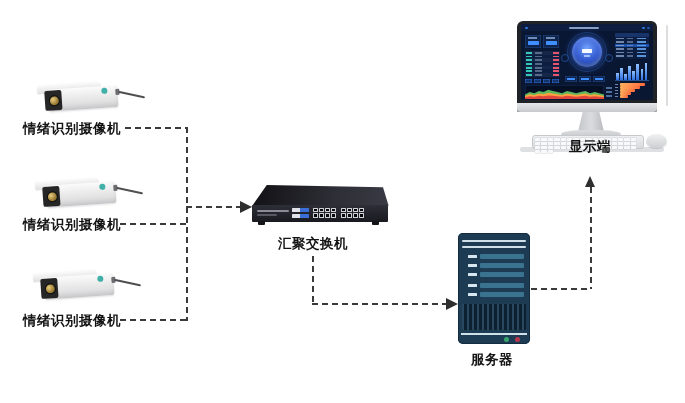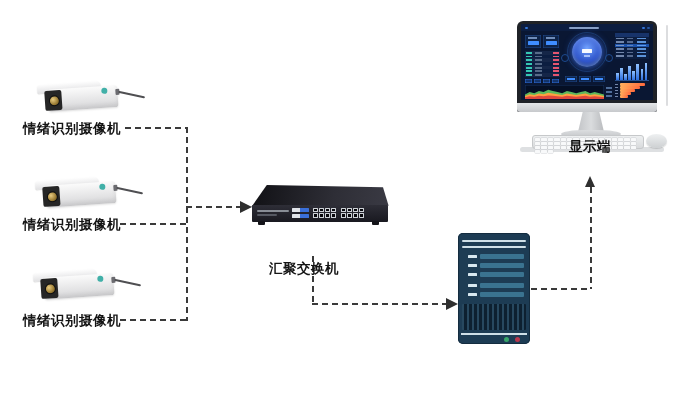--- a/index.html
+++ b/index.html
@@ -195,21 +195,21 @@
           <div class="sw-port" style="left: 18px; top: 5.6px;"></div>
           <div class="sw-port" style="left: 28px; top: 5.6px;"></div>
           <div class="sw-port" style="left: 34px; top: 5.6px;"></div>
           <div class="sw-port" style="left: 40px; top: 5.6px;"></div>
           <div class="sw-port" style="left: 46px; top: 5.6px;"></div>
         </div>
     </div>
     <div class="sw-foot" style="left:8px;"></div>
     <div class="sw-foot" style="left:122px;"></div>
   </div>
-  <div class="abs node-label" style="left:254px;top:235px;width:100px;margin-top:25px;">汇聚交换机</div>
+  <div class="abs node-label" style="left:263px;top:235px;width:100px;">汇聚交换机</div>
 
   <div class="abs server" style="left:458px;top:233px;">
     <div class="srv-topline" style="top:7px;"></div>
     <div class="srv-topline" style="top:13px;"></div>
     <div id="server-bays">
         <div class="srv-row-tick" style="top: 22px;"></div>
         <div class="srv-row-bar" style="top: 21px; background: rgb(58, 115, 144);"></div>
         <div class="srv-row-tick" style="top: 31px;"></div>
         <div class="srv-row-bar" style="top: 30px; background: rgb(58, 115, 144);"></div>
         <div class="srv-row-tick" style="top: 40px;"></div>
@@ -217,20 +217,21 @@
         <div class="srv-row-tick" style="top: 51px;"></div>
         <div class="srv-row-bar" style="top: 50px; background: rgb(58, 115, 144);"></div>
         <div class="srv-row-tick" style="top: 60px;"></div>
         <div class="srv-row-bar" style="top: 59px; background: rgb(58, 115, 144);"></div>
       </div>
     <div class="srv-vent"></div>
     <div class="srv-divider"></div>
     <div class="srv-led" style="left: 46px; background: rgb(55, 165, 105);"></div>
     <div class="srv-led" style="left: 57px; background: rgb(184, 55, 78);"></div>
   </div>
+  <div class="abs node-label" style="left:442px;top:351px;width:100px;">服务器</div>
 
   <div class="abs side-line"></div>
   <div class="abs mon-body"></div>
 
   <div class="abs mon-screen">
     <div class="abs db-header">
       <div class="abs db-title-bar"></div>
       <div class="abs db-dot" style="left:4px;top:2.5px;"></div>
       <div class="abs db-dot" style="left:121px;top:2.5px;"></div>
       <div class="abs db-dot" style="left:126px;top:2.5px;opacity:.5;"></div>

